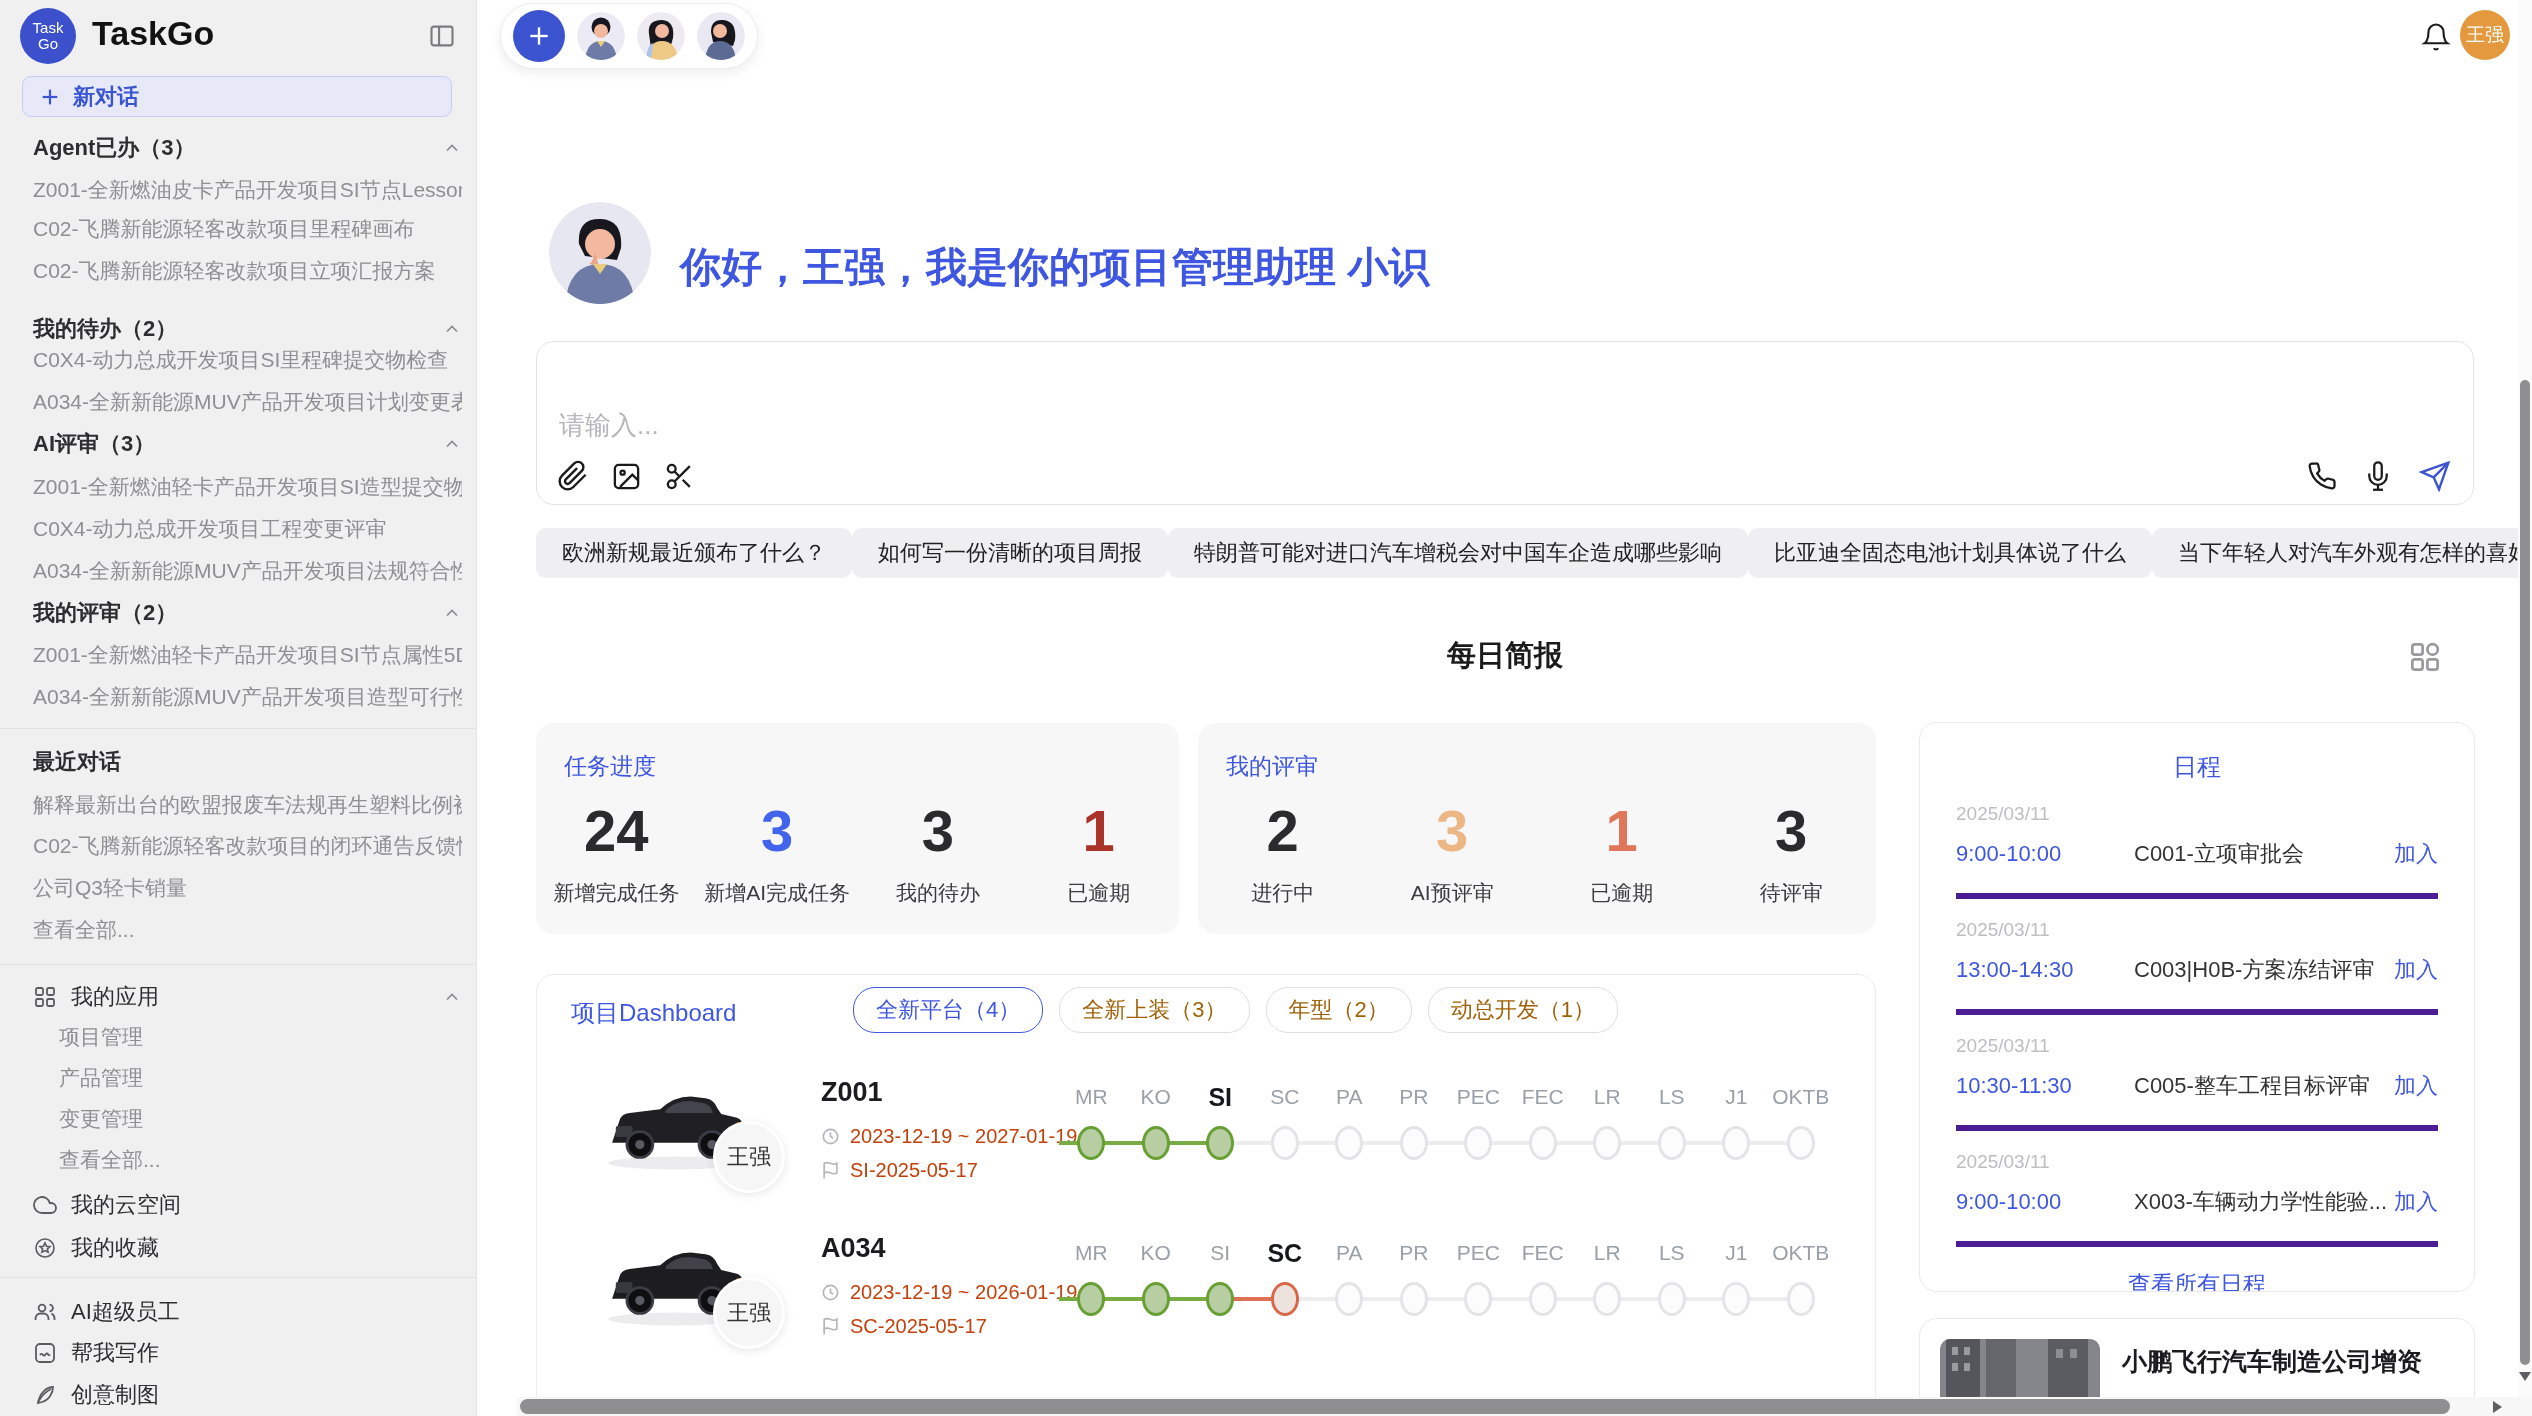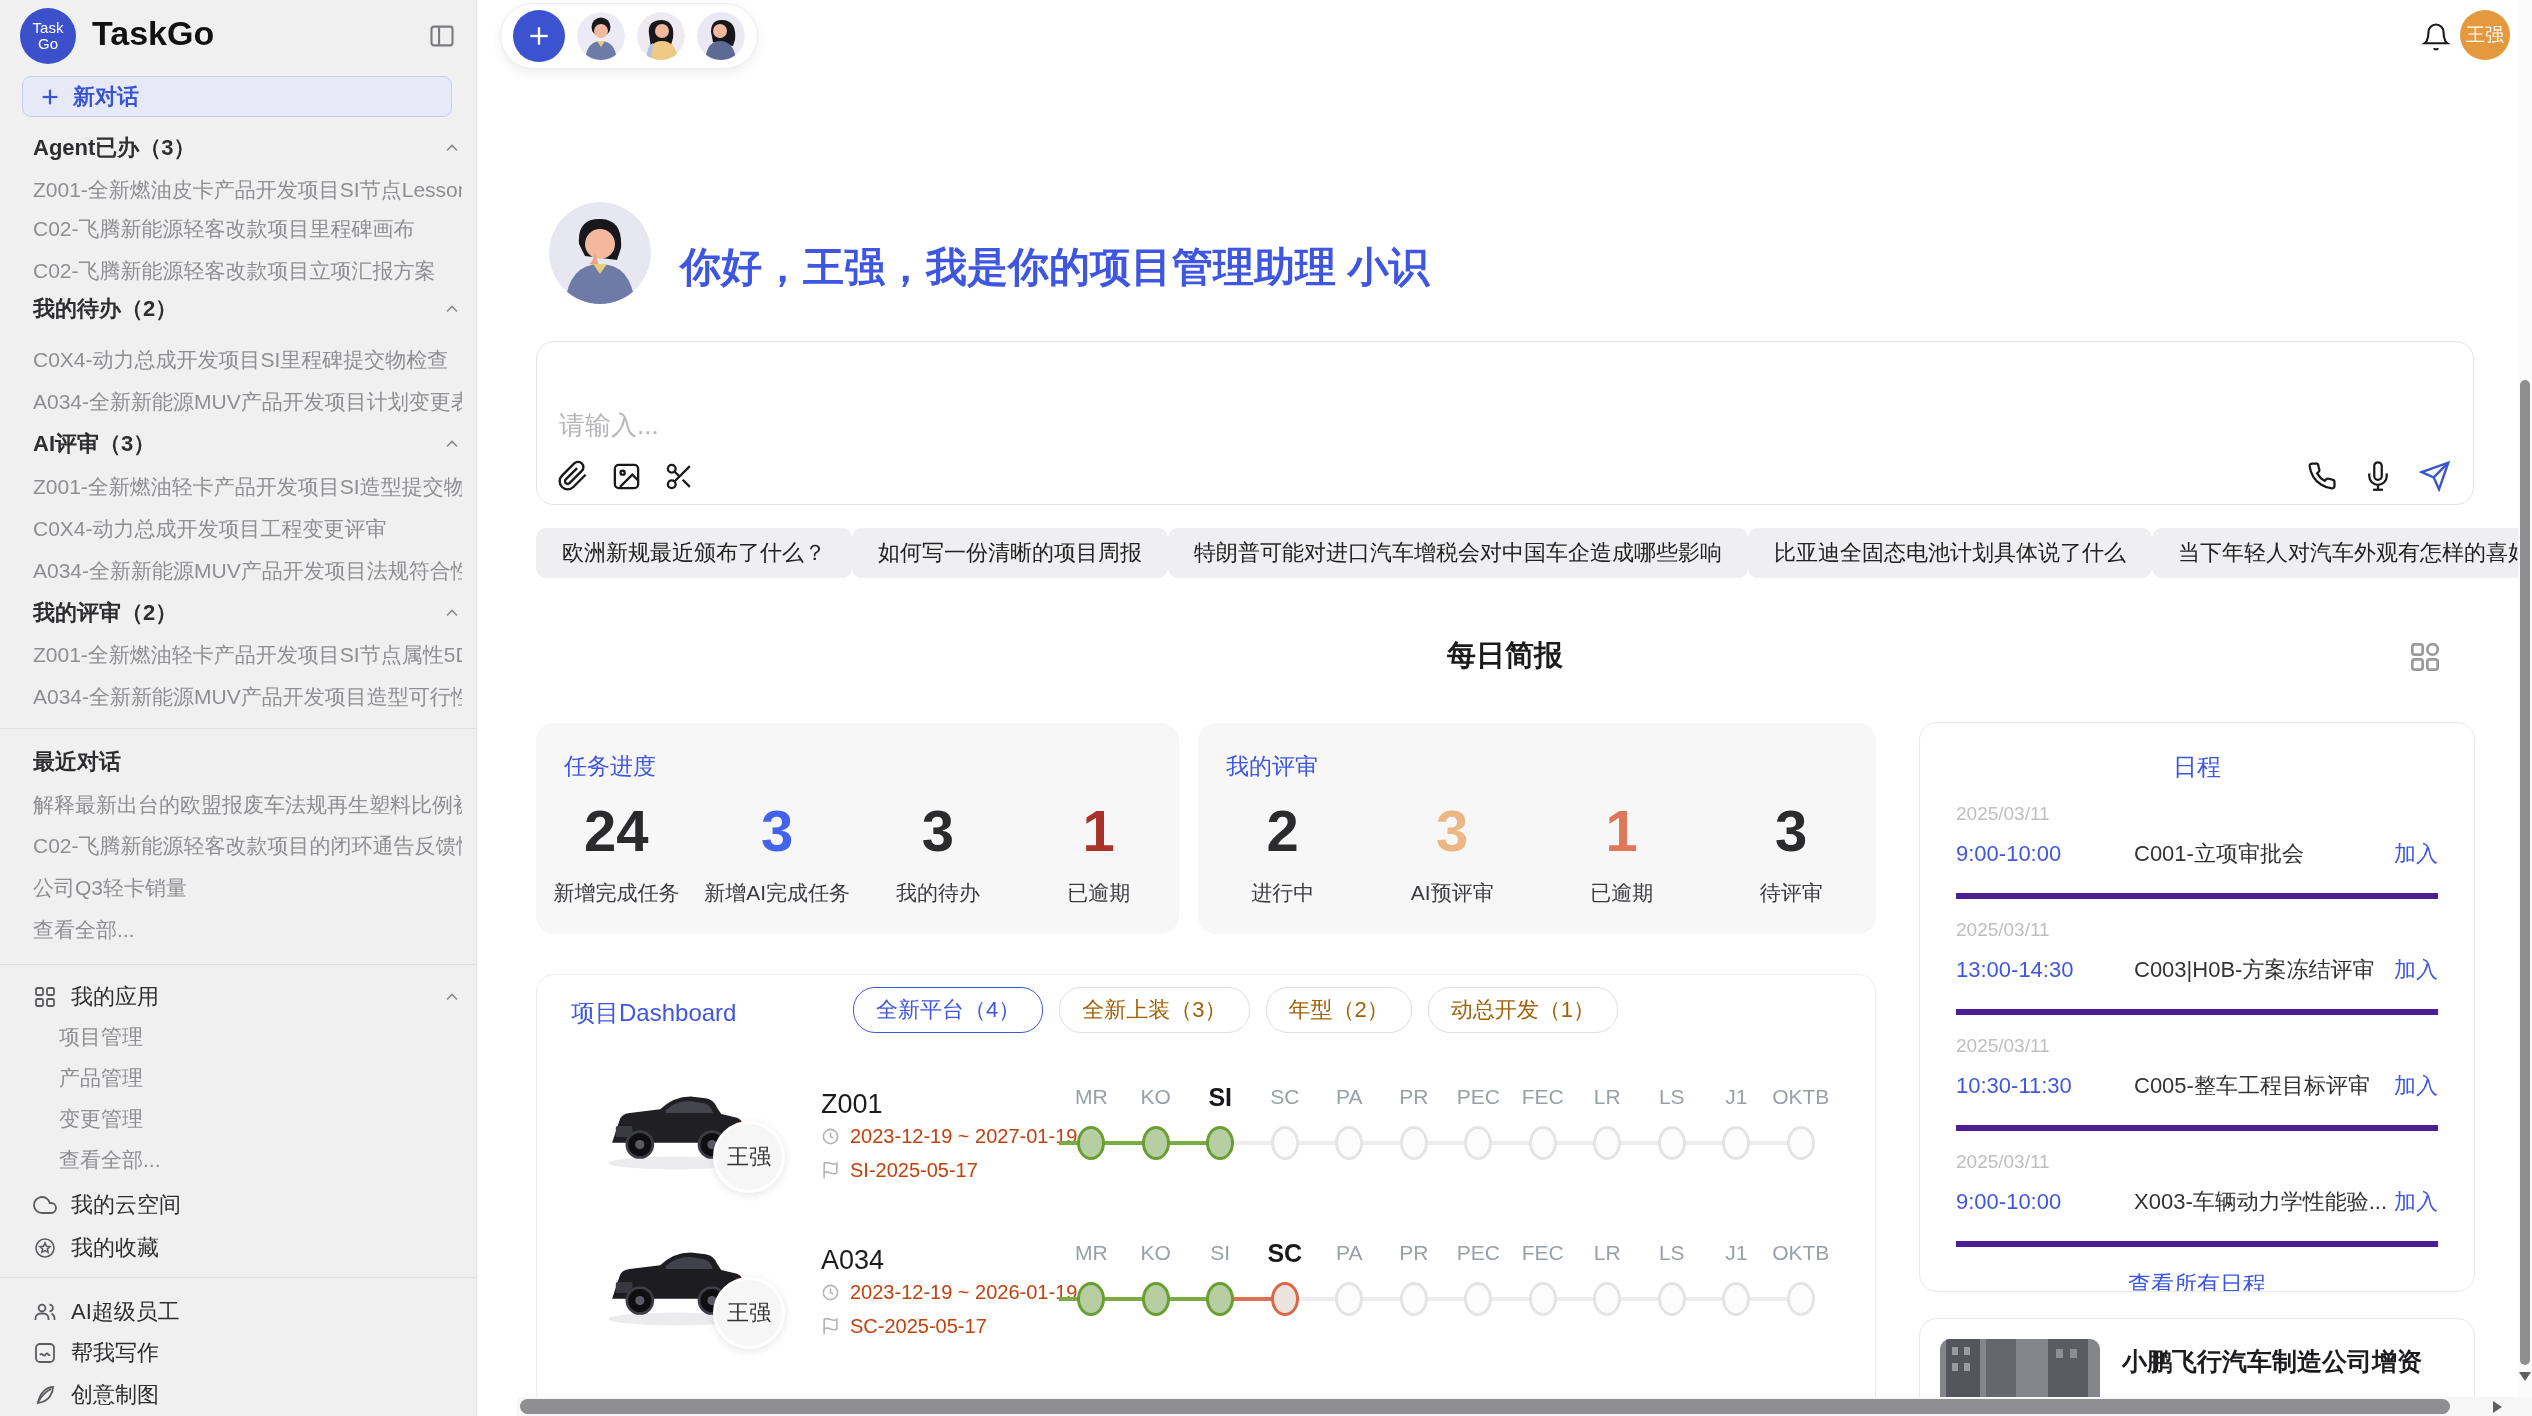--- a/index.html
+++ b/index.html
@@ -61,21 +61,21 @@
   
   .dash{position:absolute;left:536px;top:974px;width:1340px;height:520px;background:#fff;border:1.5px solid #ececee;border-radius:18px;box-sizing:border-box}
   .dash-title{position:absolute;left:34px;top:22px;font-size:24px;color:#3f57e0}
   .tabs{position:absolute;left:316px;top:12px;display:flex;gap:16px}
   .tab{height:44px;border:1.5px solid #dfdfe1;border-radius:22px;display:flex;align-items:center;padding:0 22px;font-size:22px;color:#a16207;background:#fff;cursor:pointer;white-space:nowrap}
   .tab.active{border-color:#3f57e0;color:#3f57e0}
   .proj-row{position:absolute;left:0;width:100%;height:156px}
   .car{position:absolute;left:64px;top:0;width:148px;height:102px}
   .owner-badge{position:absolute;left:176px;top:46px;width:72px;height:72px;border-radius:50%;background:#f6f6f7;border:3px solid #fff;
                box-shadow:0 2px 10px rgba(0,0,0,.10);display:flex;align-items:center;justify-content:center;font-size:22px;color:#333;box-sizing:border-box}
-  .proj-code{position:absolute;left:284px;top:14px;font-size:27px;font-weight:400;color:#1c1c1f}
+  .proj-code{position:absolute;left:284px;top:2px;font-size:27px;font-weight:700;color:#1c1c1f}
   .proj-meta{position:absolute;left:284px;display:flex;gap:10px;align-items:center;font-size:20px;color:#c2410c;white-space:nowrap}
   .ms-track{position:absolute;left:522px;top:0;display:flex}
   .ms-col{width:64.5px;flex:0 0 auto}
   .ms-label{text-align:center;height:44px;line-height:44px;font-size:21px;color:#9aa0a8;white-space:nowrap}
   .ms-label.current{font-size:25px;font-weight:700;color:#16181c}
   .ms-dotrow{position:relative;height:40px;margin-top:4px}
   .lh,.rh{position:absolute;top:18px;height:4px}
   .lh{left:0;width:50%}.rh{left:50%;width:50%}
   .seg-green{background:#79ad43}.seg-red{background:#dc7154}.seg-gray{background:#ededef}
   .ms-dot{position:absolute;left:50%;top:20px;transform:translate(-50%,-50%);width:22px;height:28px;border-radius:50%;border:3px solid;box-sizing:content-box}
@@ -136,21 +136,21 @@
   <div class="srow sec-head" style="top:127px">
     <span>Agent已办（3）</span>
     <svg class="chev" width="20" height="20" viewBox="0 0 24 24" fill="none" stroke="currentColor" stroke-width="2">
         <polyline points="6 15 12 9 18 15"></polyline>
       </svg>
   </div>
   <div class="srow side-item" style="top:169px">Z001-全新燃油皮卡产品开发项目SI节点Lesson Learn报告</div>
   <div class="srow side-item" style="top:208px">C02-飞腾新能源轻客改款项目里程碑画布</div>
   <div class="srow side-item" style="top:250px">C02-飞腾新能源轻客改款项目立项汇报方案</div>
 
-  <div class="srow sec-head" style="top:288px">
+  <div class="srow sec-head" style="top:308px">
     <span>我的待办（2）</span>
     <svg class="chev" width="20" height="20" viewBox="0 0 24 24" fill="none" stroke="currentColor" stroke-width="2">
         <polyline points="6 15 12 9 18 15"></polyline>
       </svg>
   </div>
   <div class="srow side-item" style="top:339px">C0X4-动力总成开发项目SI里程碑提交物检查</div>
   <div class="srow side-item" style="top:381px">A034-全新新能源MUV产品开发项目计划变更表编写</div>
 
   <div class="srow sec-head" style="top:423px">
     <span>AI评审（3）</span>

